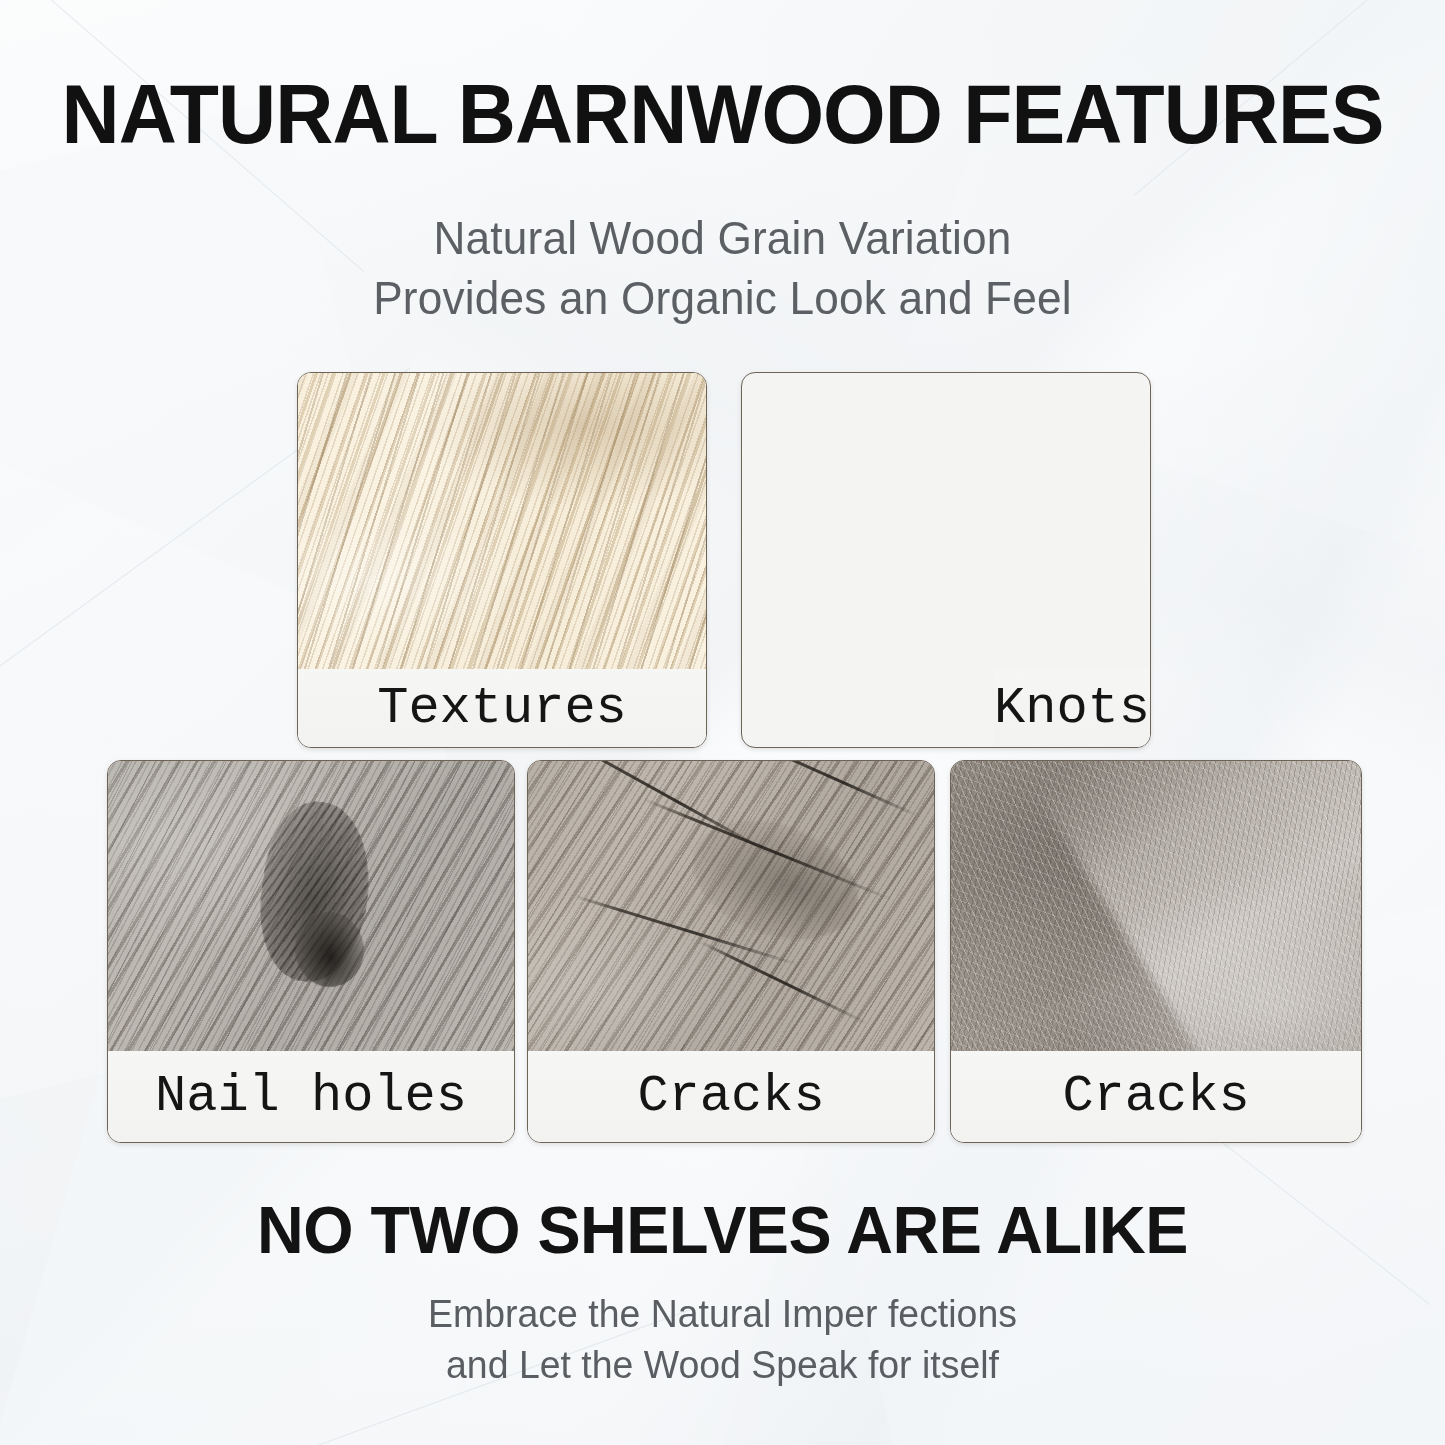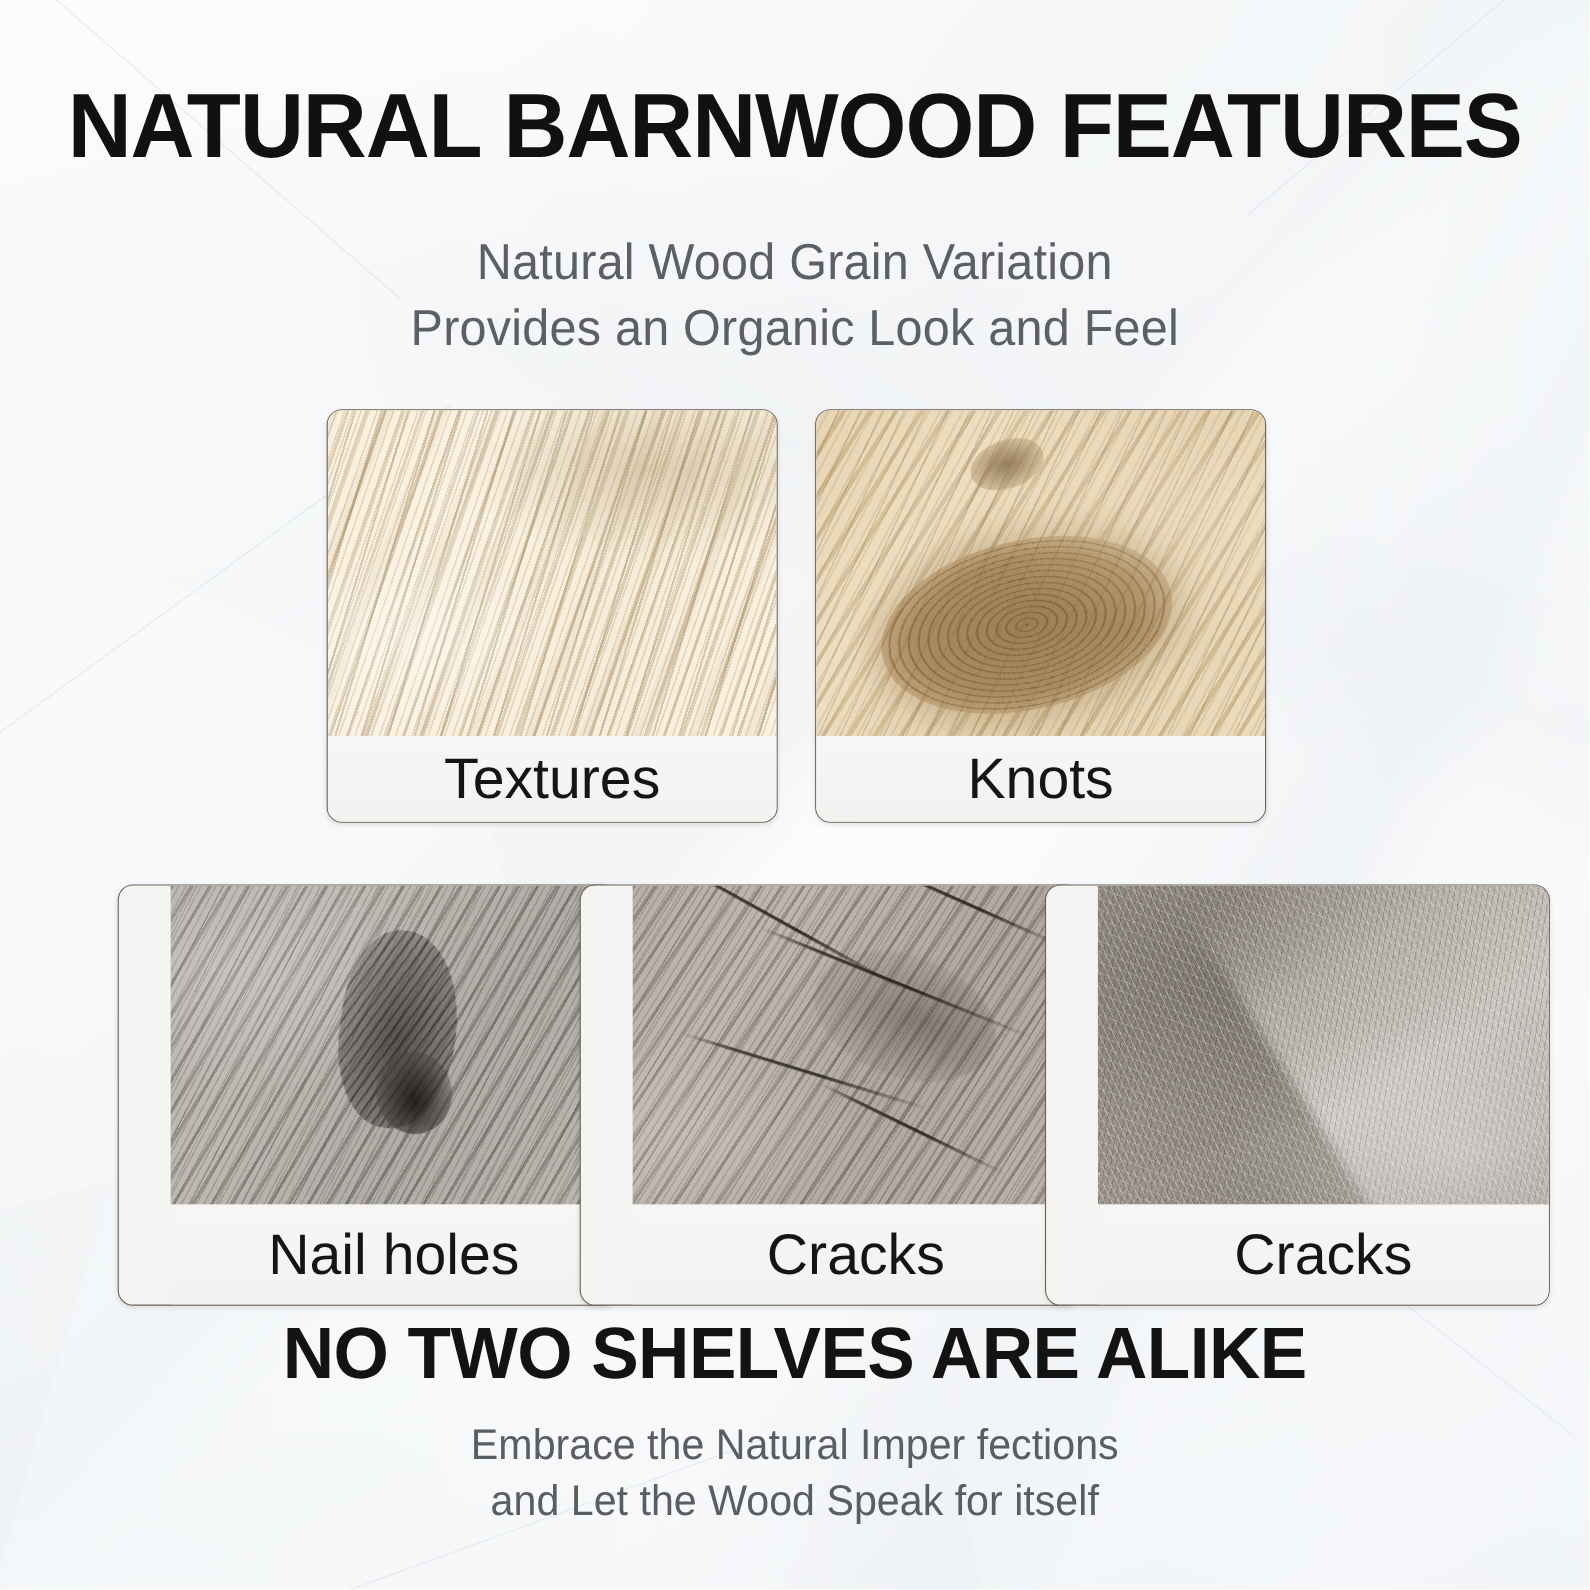--- a/index.html
+++ b/index.html
@@ -142,34 +142,34 @@
     position: relative;
     flex: 1 1 auto;
     overflow: hidden;
   }
   .card .label {
     flex: 0 0 auto;
     display: flex;
     align-items: center;
     justify-content: center;
     background: linear-gradient(180deg, #f6f6f4 0%, #f2f2f0 100%);
-    font-family: Liberation Sans, sans-serif;
+    font-family: Liberation Mono, monospace;
     font-weight: 400;
     color: #151515;
     letter-spacing: 0px;
   }
 
   
   .r1 { top: 372px; height: 374px; }
   .r1 .label { height: 78px; font-size: 52px; }
   #card-textures { left: 297px; width: 408px; }
-  #card-knots    { left: 741px; width: 408px; }
-
-  
-  .r2 { top: 804px; height: 381px; padding-left: 47px; }
+  #card-knots    { left: 741px; width: 408px; align-items: flex-end; }
+
+  
+  .r2 { top: 760px; height: 381px; }
   .r2 .label { height: 91px; font-size: 52px; }
   #card-nail-holes { left: 107px; width: 406px; }
   #card-cracks     { left: 527px; width: 406px; text-align: center; }
   #card-aging      { left: 950px; width: 410px; }
 
   
   .tex { position: absolute; inset: 0; }
 
   
   .tex-textures {

